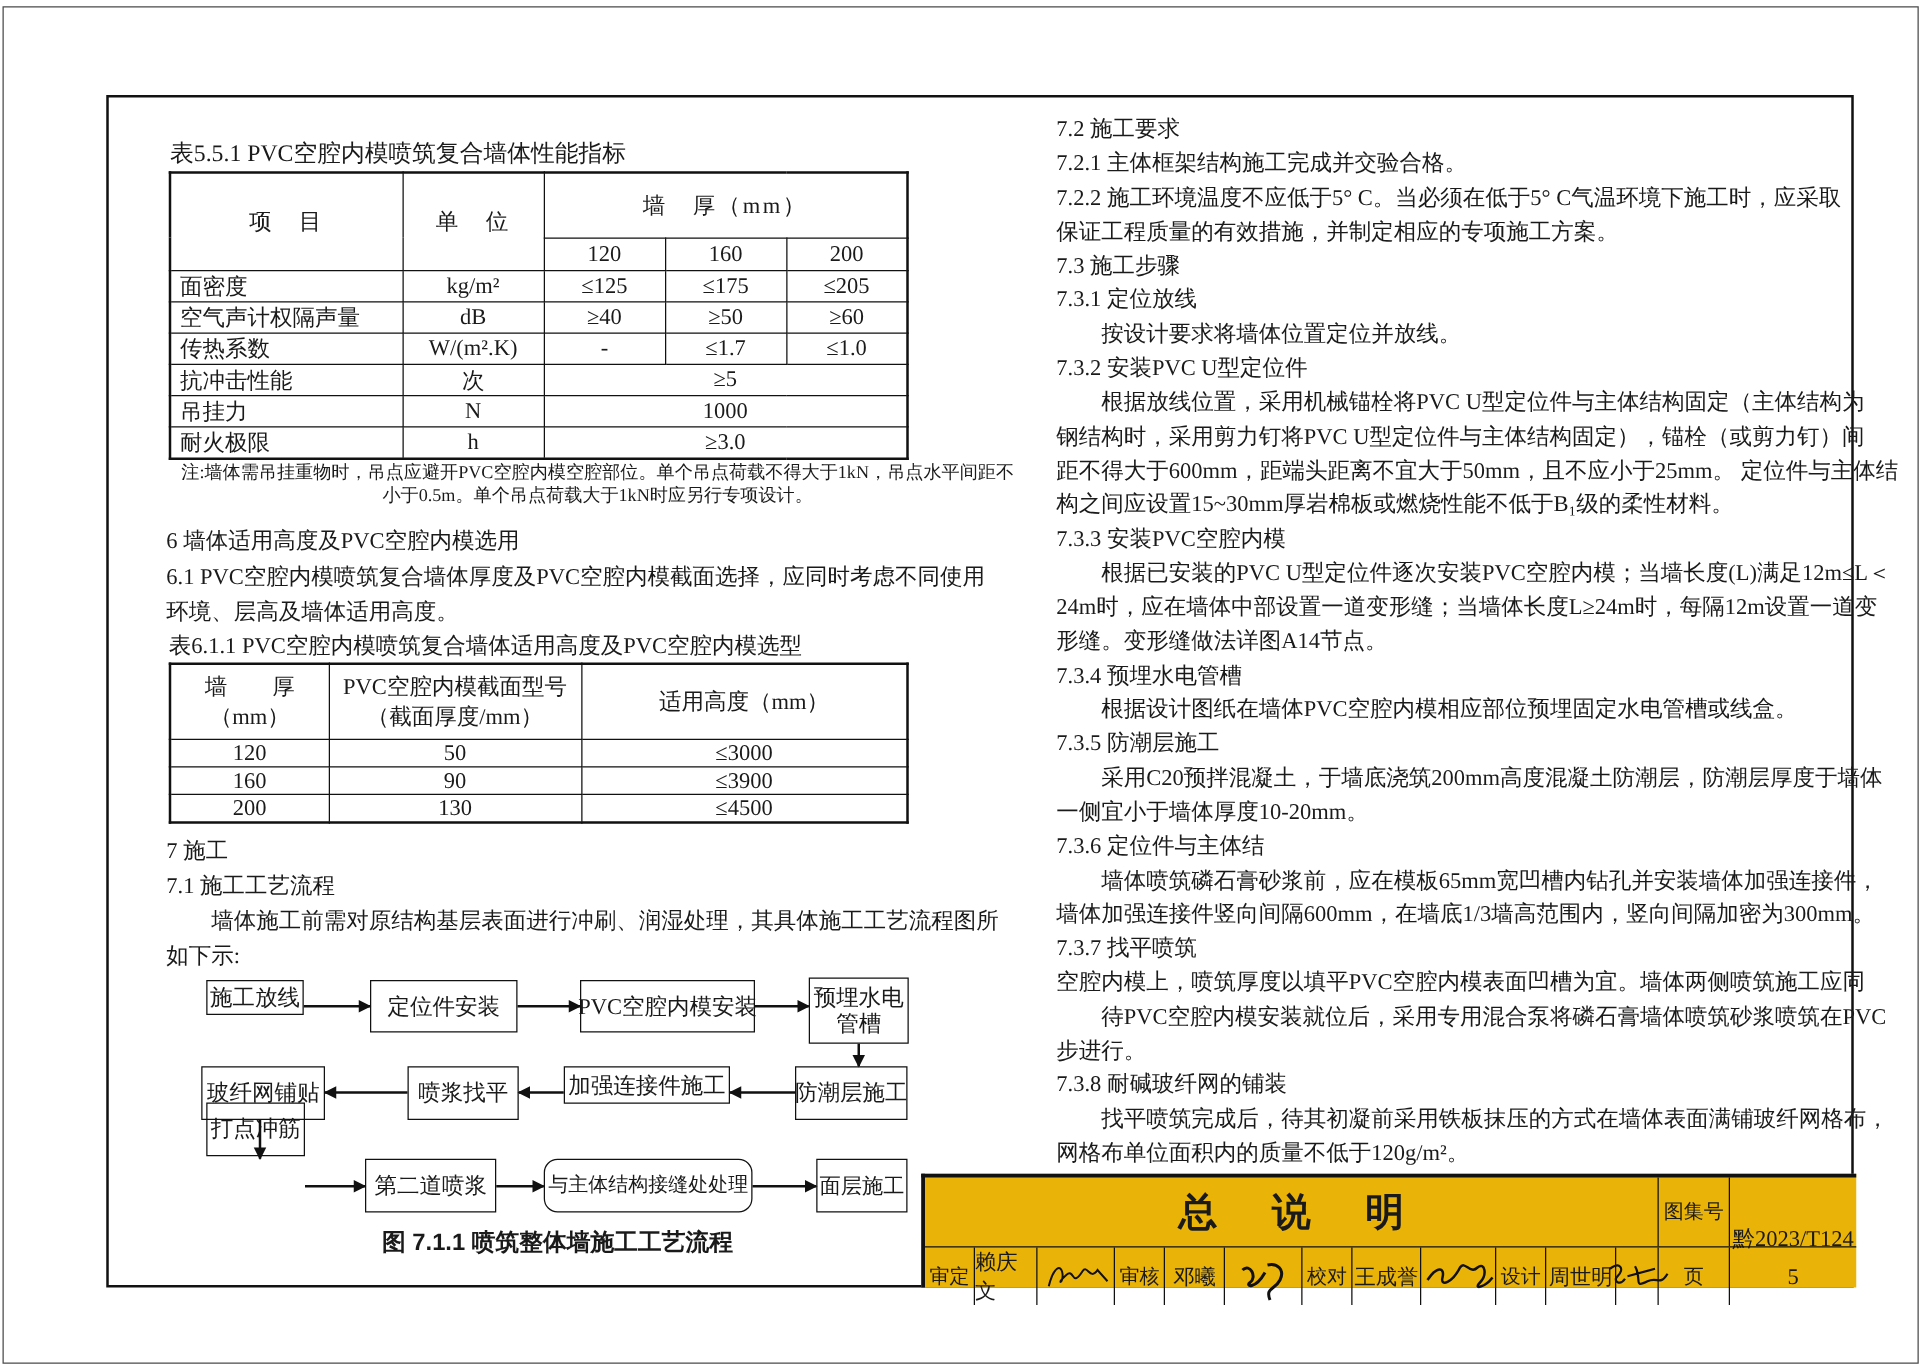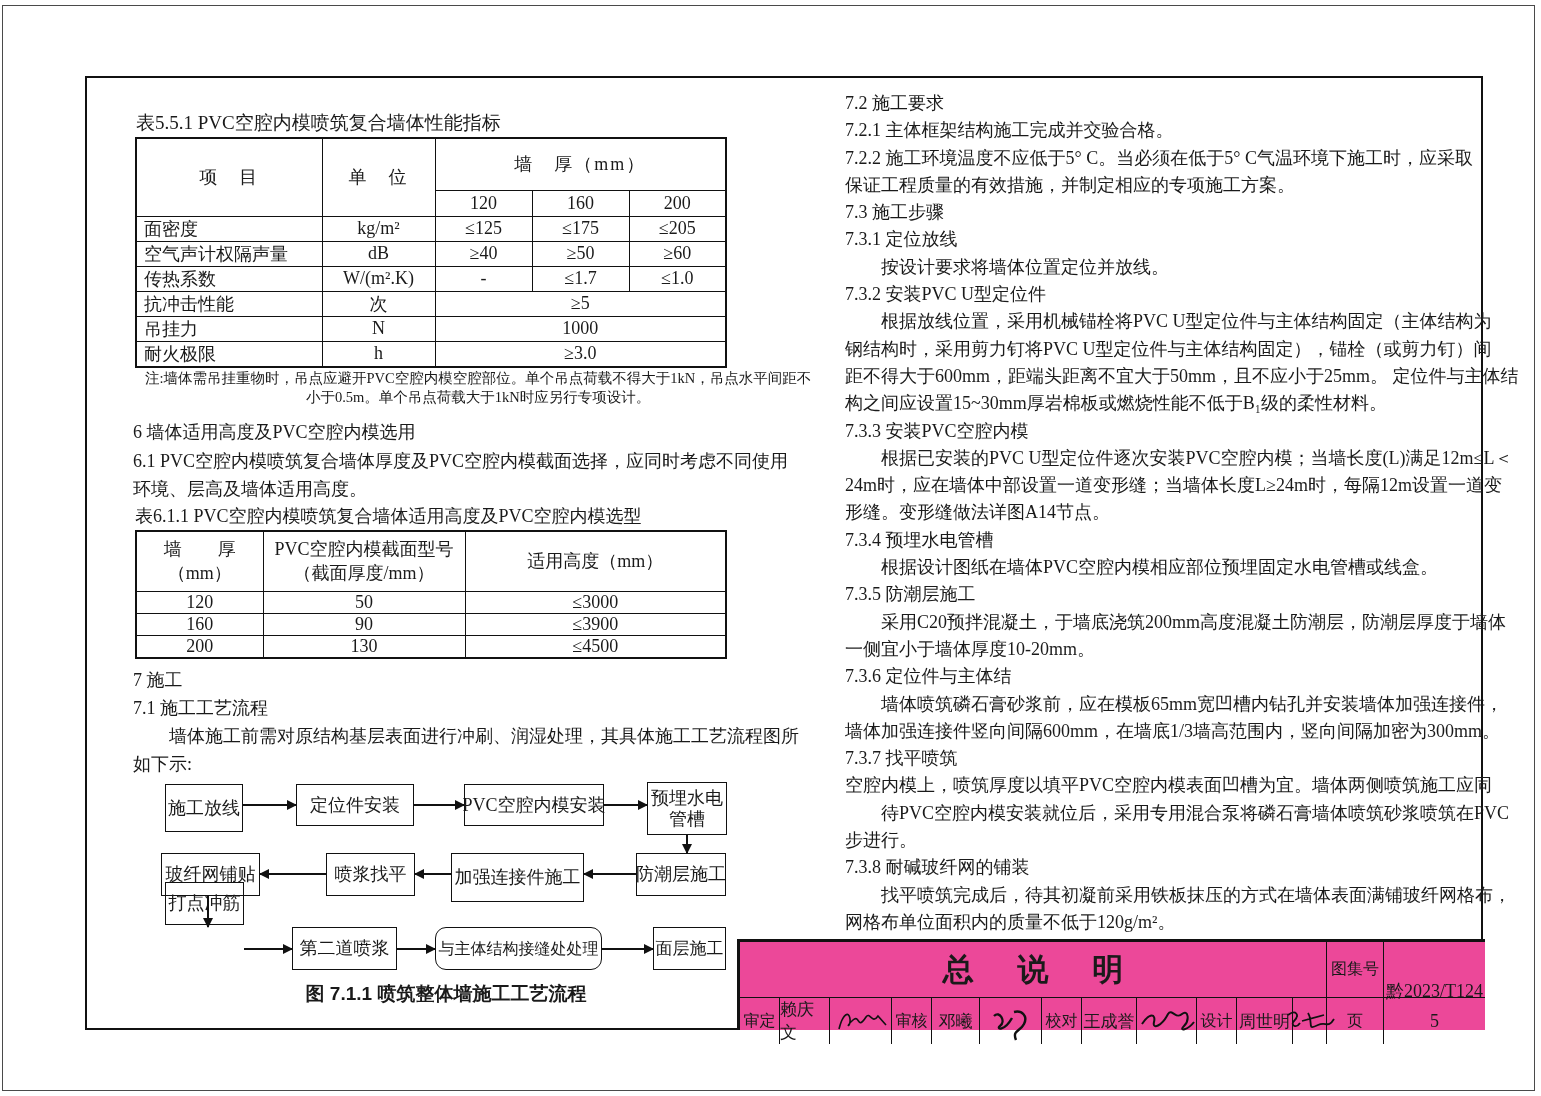--- a/index.html
+++ b/index.html
@@ -30,21 +30,21 @@
                     border-top:5px solid transparent;border-bottom:5px solid transparent;}
   .varrow{position:absolute;width:2px;background:#111;}
   .varrow::after{content:"";position:absolute;bottom:-1px;left:-4px;border-top:10px solid #111;
                  border-left:5px solid transparent;border-right:5px solid transparent;}
   .fc-caption{position:absolute;left:165px;top:981px;width:562px;text-align:center;
               font-family:"Liberation Sans","DejaVu Sans",sans-serif;font-weight:bold;font-size:19px;}
   
   #right-col{left:845px;top:90px;width:655px;}
   
   #title-block{left:737px;top:939px;width:748px;height:91px;border-left:3px solid #111;border-top:3px solid #111;
-               box-sizing:border-box;display:flex;flex-direction:column;background:#ec4899;}
+               box-sizing:border-box;display:flex;flex-direction:column;background:#eab308;}
   .tb-r1{height:55px;display:flex;}
   .tb-r2{flex:1;display:flex;border-top:1.5px solid #111;}
   .tb-cell{border-right:1.5px solid #111;display:flex;align-items:center;justify-content:center;
            font-size:16px;box-sizing:border-box;overflow:visible;}
   .tb-cell.last{border-right:none;}
   .tb-title{flex:1;font-size:31px;font-weight:bold;letter-spacing:18px;padding-left:18px;}
   .tb-name{font-size:17px;}
   .tb-val{font-size:18px;}
   .sig svg{display:block;}
 </style>
@@ -155,27 +155,27 @@
         <td>≤4500</td>
       </tr>
     </tbody>
   </table>
 
   <div class="abs body-line" style="left:133px;top:667px;">7  施工</div>
   <div class="abs body-line" style="left:133px;top:695px;">7.1 施工工艺流程</div>
   <div class="abs body-line" style="left:133px;top:723px;">　　墙体施工前需对原结构基层表面进行冲刷、润湿处理，其具体施工工艺流程图所</div>
   <div class="abs body-line" style="left:133px;top:751px;">如下示:</div>
 
-  <div class="fc-box nw" style="left:165px;top:784px;width:78px;height:48px;">施工放线</div>
+  <div class="fc-box nw" style="left:165px;top:784px;width:78px;height:28px;">施工放线</div>
   <div class="fc-box nw" style="left:296px;top:784px;width:118px;height:42px;">定位件安装</div>
   <div class="fc-box nw" style="left:464px;top:784px;width:140px;height:42px;">PVC空腔内模安装</div>
   <div class="fc-box" style="left:647px;top:782px;width:80px;height:53px;">预埋水电管槽</div>
   <div class="fc-box nw" style="left:161px;top:853px;width:99px;height:43px;">玻纤网铺贴</div>
   <div class="fc-box nw" style="left:326px;top:853px;width:89px;height:43px;">喷浆找平</div>
-  <div class="fc-box nw" style="left:451px;top:853px;width:133px;height:49px;">加强连接件施工</div>
+  <div class="fc-box nw" style="left:451px;top:853px;width:133px;height:30px;">加强连接件施工</div>
   <div class="fc-box nw" style="left:636px;top:853px;width:90px;height:43px;">防潮层施工</div>
   <div class="fc-box nw" style="left:165px;top:882px;width:79px;height:43px;">打点冲筋</div>
   <div class="fc-box nw" style="left:292px;top:927px;width:105px;height:43px;">第二道喷浆</div>
   <div class="fc-box nw" style="left:435px;top:927px;width:167px;height:43px;font-size:16px;border-radius:11px;">与主体结构接缝处处理</div>
   <div class="fc-box nw" style="left:653px;top:927px;width:73px;height:43px;font-size:17px;">面层施工</div>
 
   <div class="harrow r" style="left:243px;top:804px;width:53px;"></div>
   <div class="harrow r" style="left:414px;top:804px;width:50px;"></div>
   <div class="harrow r" style="left:604px;top:804px;width:43px;"></div>
   <div class="varrow" style="left:686px;top:835px;height:18px;"></div>

